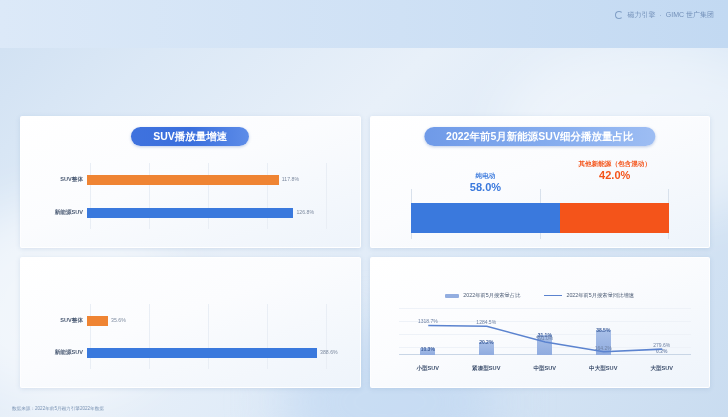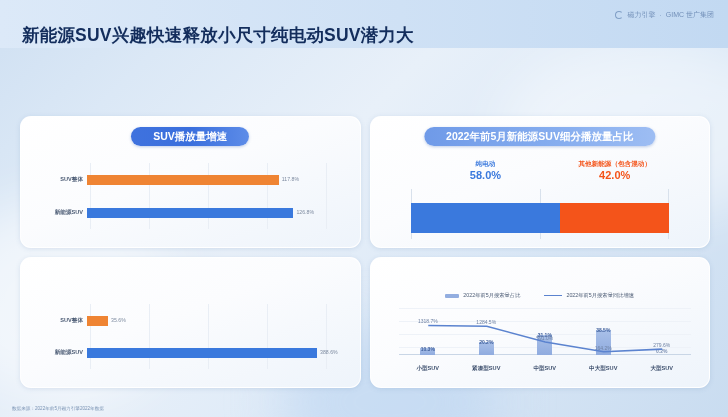--- a/index.html
+++ b/index.html
@@ -28,21 +28,21 @@
     border-right-color:transparent; display:inline-block; }
   .brand .dot{ font-size:7px; color:#8aa6ca; }
 
   
   .subtitle{ position:absolute; left:34px; top:64px; width:660px; text-align:center;
     font-size:8.4px; line-height:1.75; color:#16346b; font-weight:bold; }
 
   
   .panels{ position:absolute; left:20px; top:116px; width:690px; height:272px;
     display:grid; grid-template-columns:1fr 1fr; grid-template-rows:1fr 1fr; gap:9px; }
-  .panel{ position:relative; border-radius:11px;
+  .panel{ position:relative; border-radius:2px;
     background:linear-gradient(160deg,#ffffff 0%,#fbfcfe 45%,#eef4fb 100%);
     box-shadow:0 1px 5px rgba(80,120,170,.16); border:1px solid rgba(255,255,255,.9); }
 
   .pill{ position:absolute; left:50%; transform:translateX(-50%); top:10px;
     height:19px; padding:0 22px; border-radius:10px;
     background:linear-gradient(90deg,#3f72de 0%,#3a6fdd 50%,#5d8ce8 100%);
     color:#fff; font-size:10.5px; font-weight:bold; line-height:19px; white-space:nowrap;
     box-shadow:0 1px 3px rgba(50,95,180,.3); }
   .pill.light{ background:linear-gradient(90deg,#6f9ae8 0%,#87aeef 60%,#9dbdf3 100%);text-align:center; }
 
@@ -88,21 +88,20 @@
 </style>
 </head>
 <body>
 
 <div class="slide">
   <div class="blob b1"></div>
   <div class="blob b2"></div>
   <div class="blob b3"></div>
 
   <div class="header">
-    <div class="title">新能源SUV兴趣快速释放小尺寸纯电动SUV潜力大</div>
     <div class="brand">
       <span class="logo-c"></span>
       <span>磁力引擎</span>
       <span class="dot">·</span>
       <span>GIMC 世广集团</span>
     </div>
   </div>
 
 
   <div class="panels">
@@ -133,21 +132,21 @@
               </div>
             </div>
           </div>
       </div>
     </div>
 
     <div class="panel">
       <div class="pill light">2022年前5月新能源SUV细分播放量占比</div>
       <div class="splot">
         <div class="slabels" id="slabels">
-            <div class="slab" style="left: 0%; width: 58%; top: 0px;">
+            <div class="slab" style="left: 0%; width: 58%; top: 12px;">
               <div class="n" style="color: rgb(58, 121, 221);">纯电动</div>
               <div class="v" style="color: rgb(58, 121, 221);">58.0%</div>
             </div>
             <div class="slab" style="left: 58%; width: 42%; top: 0px;">
               <div class="n" style="color: rgb(244, 84, 26);">其他新能源（包含混动）</div>
               <div class="v" style="color: rgb(244, 84, 26);">42.0%</div>
             </div>
           </div>
         <div class="sbarwrap">
           <div class="stick" style="left:0;top:30px;height:50px;"></div>

